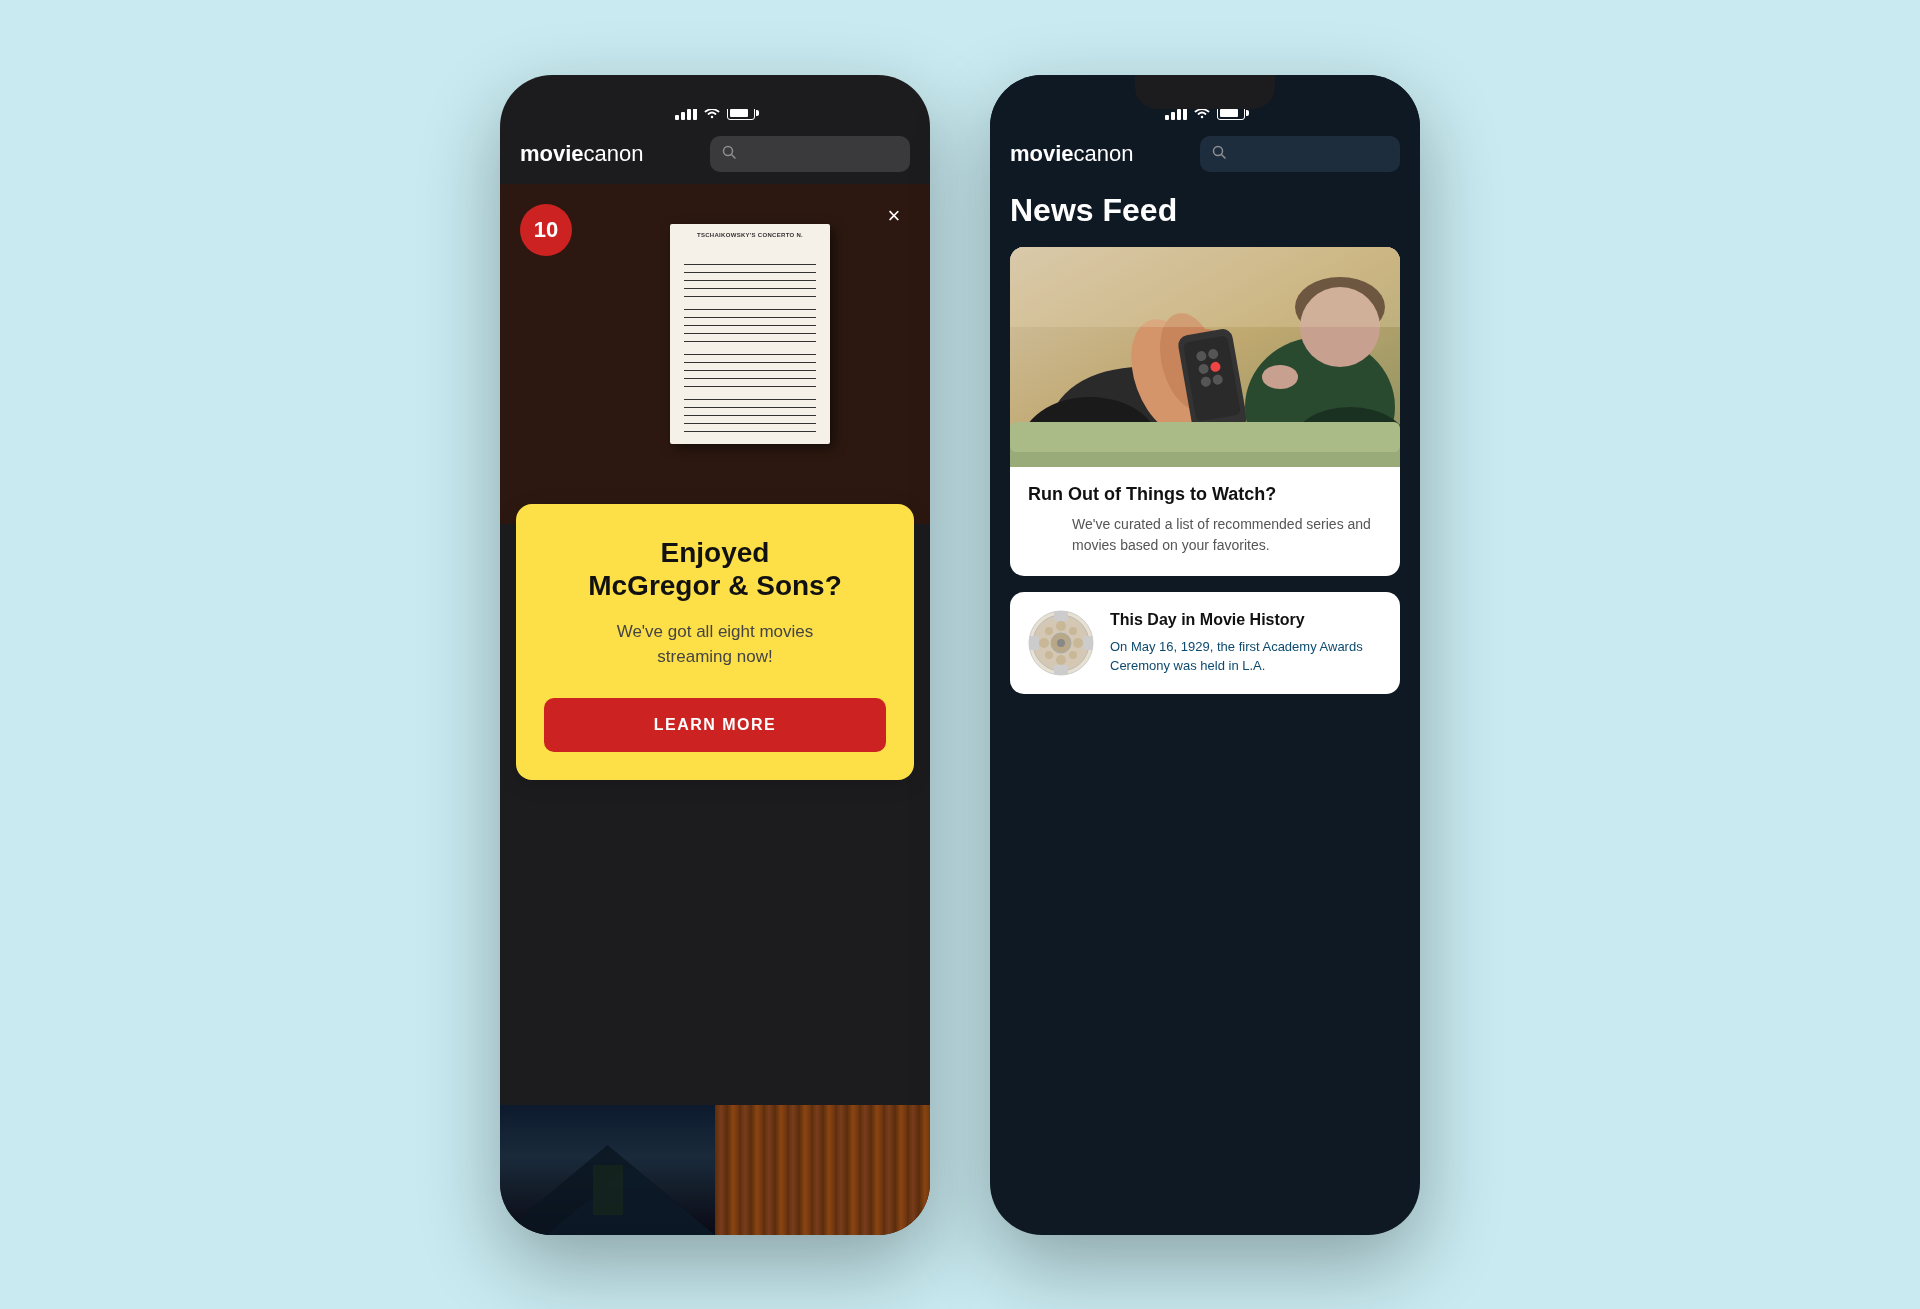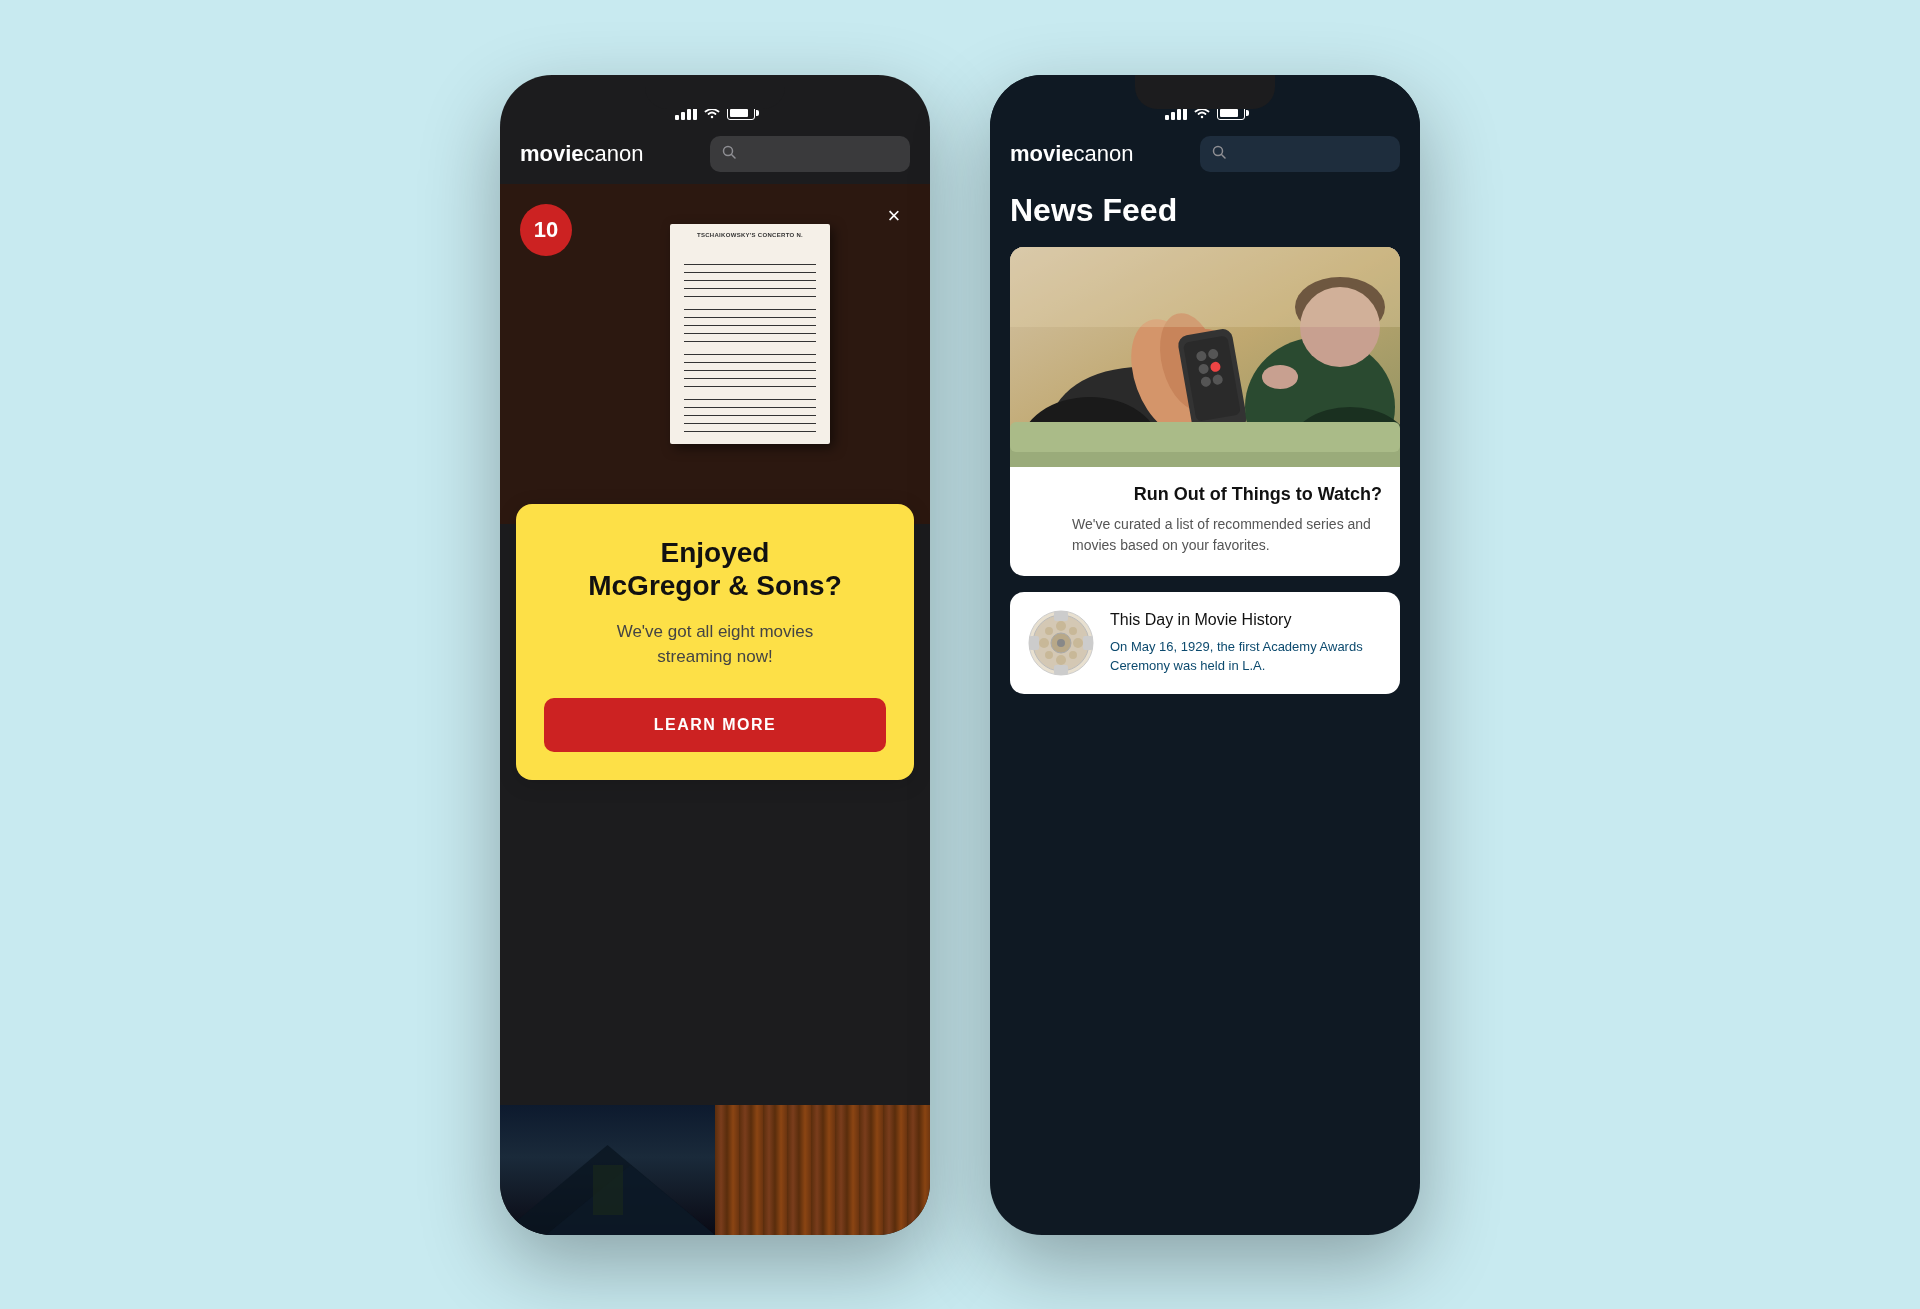--- a/index.html
+++ b/index.html
@@ -354,21 +354,20 @@
     .news-card-text {
       padding: 16px 18px 20px;
     }
 
     .news-card-title {
       font-size: 18px;
       font-weight: 800;
       color: #111;
       margin-bottom: 8px;
       line-height: 1.3;
-      text-align: right;
     }
 
     .news-card-body {
       font-size: 14px;
       color: #555;
       line-height: 1.5;
       margin-left: 44px;
     }
 
     
@@ -387,21 +386,21 @@
       height: 70px;
       flex-shrink: 0;
     }
 
     .news-card-small-text {
       flex: 1;
     }
 
     .news-card-small-title {
       font-size: 16px;
-      font-weight: 400;
+      font-weight: 700;
       color: #111;
       margin-bottom: 6px;
       line-height: 1.3;
     }
 
     .news-card-small-body {
       font-size: 13px;
       color: #0c4a6e;
       line-height: 1.5;
     }

